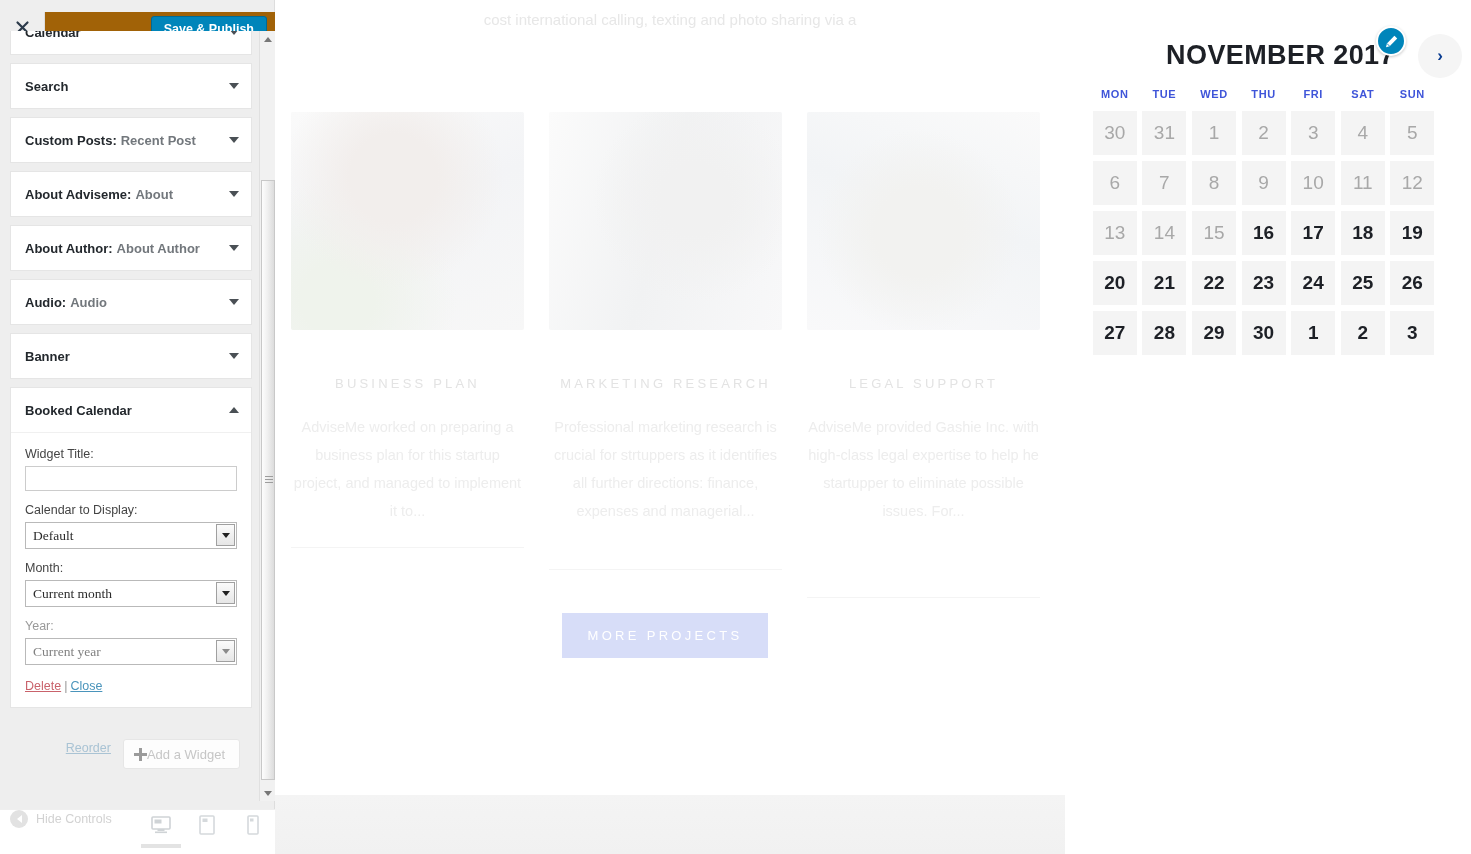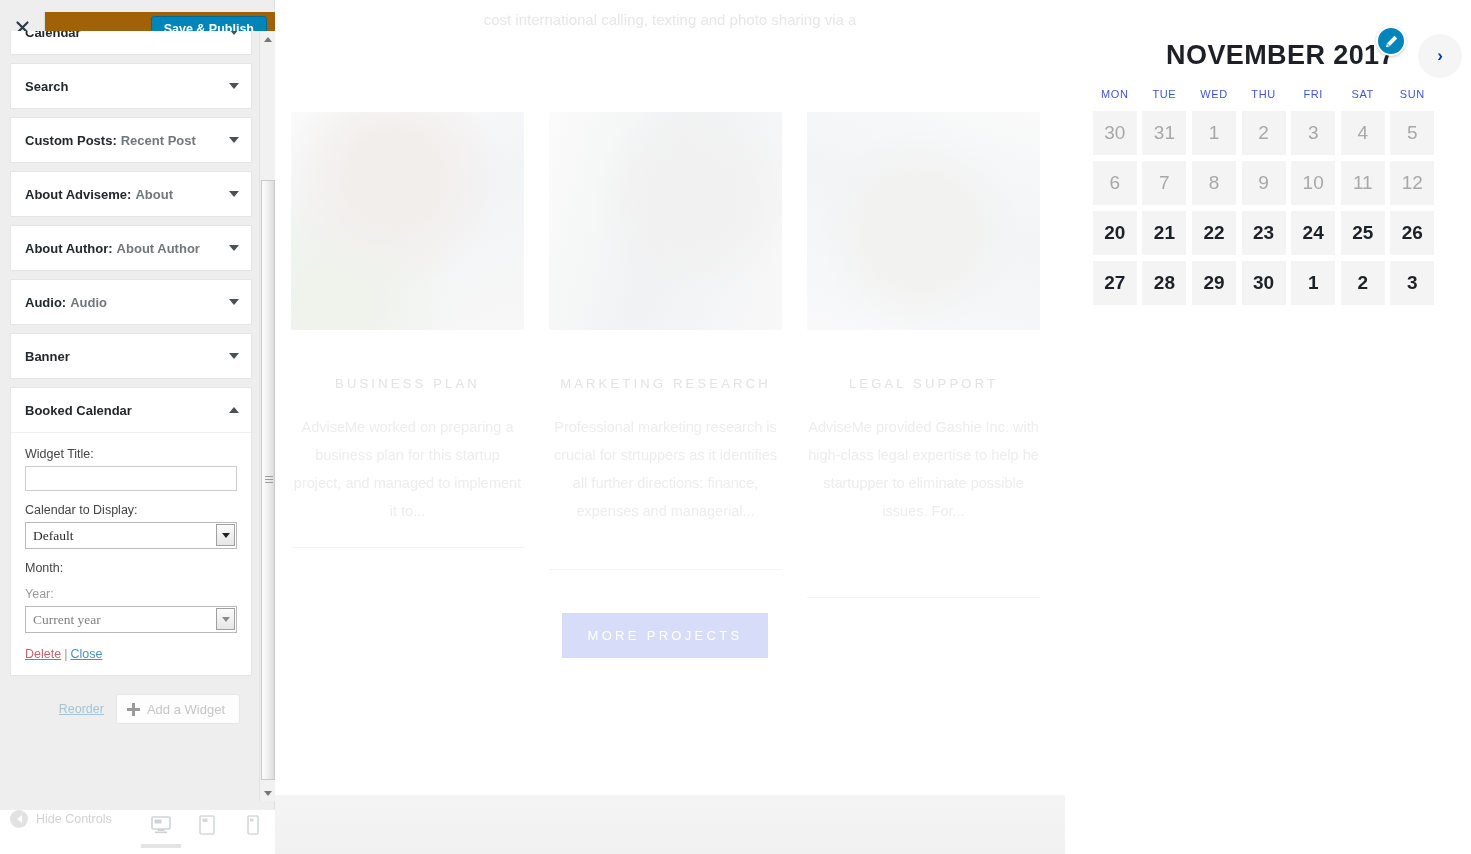--- a/index.html
+++ b/index.html
@@ -168,24 +168,25 @@
     color: #a9c3d4;
     text-decoration: underline;
     cursor: pointer;
   }
   .add-widget-btn {
     height: 30px;
     padding: 0 14px 0 10px;
     border: 1px solid #e6e6e6;
     background: #fdfdfd;
     border-radius: 3px;
-    display: flex; align-items: center; gap: 7px;
+    display: flex; align-items: center; 
     font-size: 13px;
     color: #c6c6c6;
     cursor: pointer;
+    margin-top: 13px;
   }
   .plus-icon {
     position: relative;
     width: 13px; height: 13px;
     flex: 0 0 13px;
   }
   .plus-icon::before, .plus-icon::after {
     content: ""; position: absolute; background: #9b9b9b;
   }
   .plus-icon::before { left: 5px; top: 0; width: 3px; height: 13px; }
@@ -395,21 +396,21 @@
     position: absolute; left: 0; top: 88px;
     width: 381px;
   }
   .bk-row {
     display: flex;
   }
   .bk-dow {
     flex: 0 0 49.6px;
     text-align: center;
     font-size: 11px;
-    font-weight: normal;
+    font-weight: bold;
     letter-spacing: 0.6px;
     color: #3f55d9;
     padding-bottom: 8px;
   }
   .bk-cell {
     flex: 0 0 49.6px;
     display: flex; align-items: center; justify-content: center;
     padding: 3px 2px;
   }
   .bk-day {
@@ -518,20 +519,28 @@
                   <option>Default</option>
                 </select>
                 <span class="sel-btn">
                     <i></i>
                   </span>
               </div>
             </div>
 
             <div class="fld">
               <label class="fld-label">Month:</label>
+              <div class="sel-wrap">
+                <select>
+                  <option>Current month</option>
+                </select>
+                <span class="sel-btn">
+                    <i></i>
+                  </span>
+              </div>
             </div>
 
             <div class="fld">
               <label class="fld-label muted">Year:</label>
               <div class="sel-wrap muted">
                 <select>
                   <option>Current year</option>
                 </select>
                 <span class="sel-btn">
                     <i></i>
@@ -707,20 +716,43 @@
               </div>
               <div class="bk-cell">
                 <div class="bk-day">11</div>
               </div>
               <div class="bk-cell">
                 <div class="bk-day">12</div>
               </div>
             </div>
             <div class="bk-row">
               <div class="bk-cell">
+                <div class="bk-day">13</div>
+              </div>
+              <div class="bk-cell">
+                <div class="bk-day">14</div>
+              </div>
+              <div class="bk-cell">
+                <div class="bk-day">15</div>
+              </div>
+              <div class="bk-cell">
+                <div class="bk-day avail">16</div>
+              </div>
+              <div class="bk-cell">
+                <div class="bk-day avail">17</div>
+              </div>
+              <div class="bk-cell">
+                <div class="bk-day avail">18</div>
+              </div>
+              <div class="bk-cell">
+                <div class="bk-day avail">19</div>
+              </div>
+            </div>
+            <div class="bk-row">
+              <div class="bk-cell">
                 <div class="bk-day avail">20</div>
               </div>
               <div class="bk-cell">
                 <div class="bk-day avail">21</div>
               </div>
               <div class="bk-cell">
                 <div class="bk-day avail">22</div>
               </div>
               <div class="bk-cell">
                 <div class="bk-day avail">23</div>

